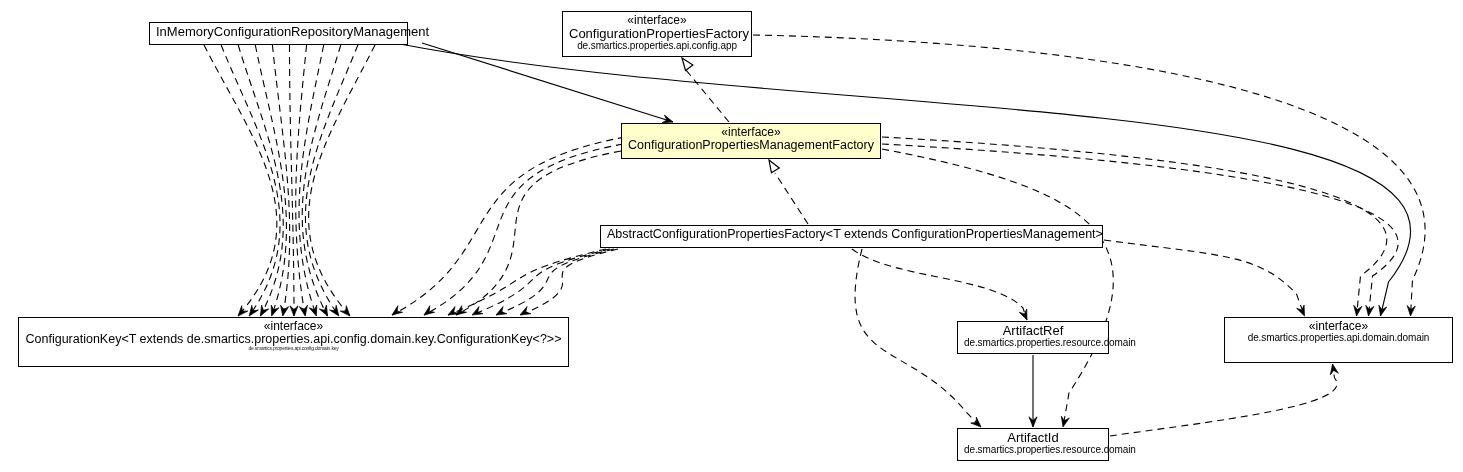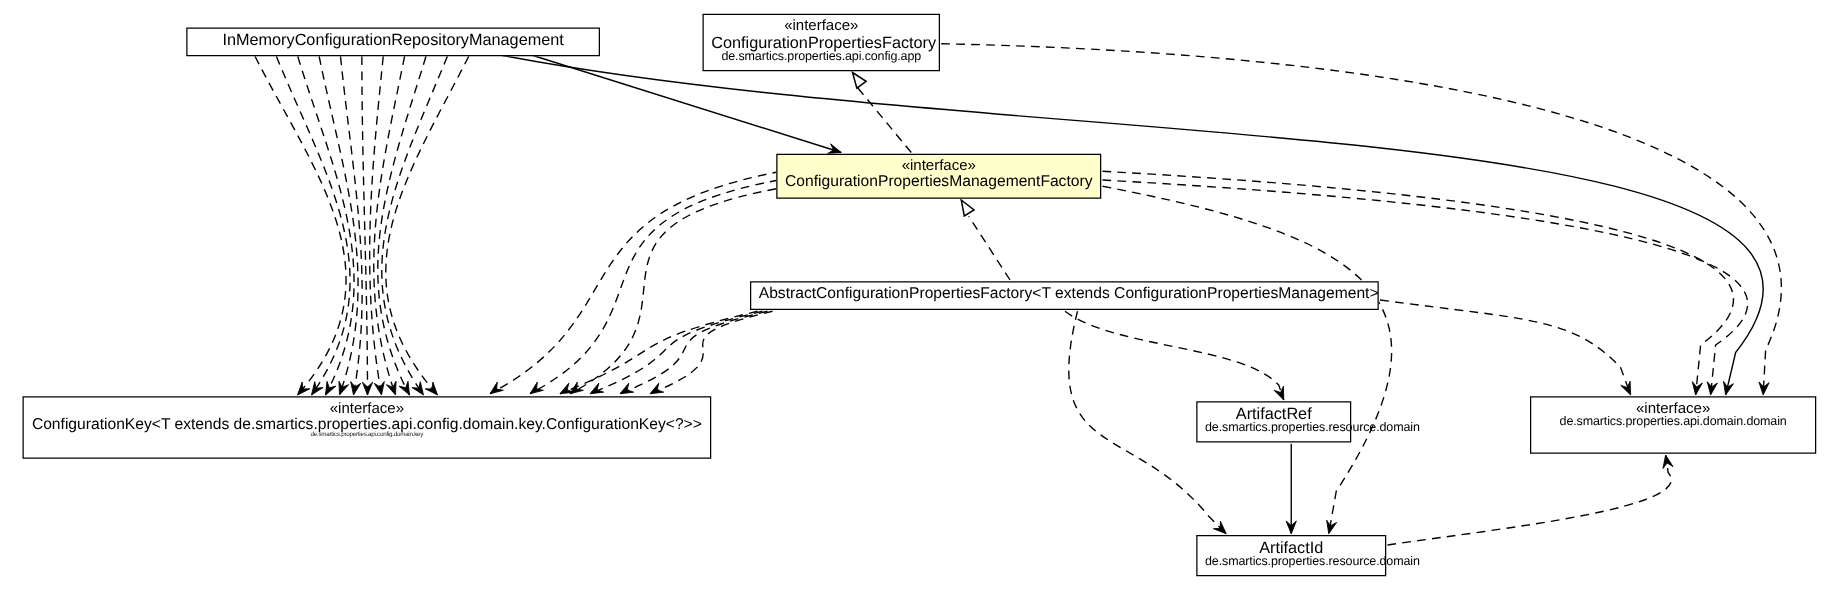--- a/index.html
+++ b/index.html
@@ -92,41 +92,41 @@
       <path d="M1027,320 L1019.2257650936007,312.2178877147575 L1024.4395245592355,314.0255573048826 L1026.7262186254447,309.00340762968153 Z" fill="#000" stroke="#000" stroke-width="0.7"></path>
       <path d="M862,249 C832,369 905,337 967,413 L981,427" fill="none" stroke="#000" stroke-width="1.1" stroke-dasharray="7,5"></path>
       <path d="M981,427 L970.7569851696246,422.98993177306056 L976.2580081730895,422.55438266227134 L976.3381159902857,417.0367255643553 Z" fill="#000" stroke="#000" stroke-width="0.7"></path>
       <path d="M1104,240 C1224,256 1258.5,254 1296.5,294 L1304.5,316" fill="none" stroke="#000" stroke-width="1.1" stroke-dasharray="7,5"></path>
       <path d="M1304.5,316 L1296.6227037694562,308.3222266185919 L1301.8600999706525,310.06022493396836 L1304.0796347579792,305.00803506813725 Z" fill="#000" stroke="#000" stroke-width="0.7"></path>
       <path d="M1033,355 L1033,427" fill="none" stroke="#000" stroke-width="1.1"></path>
       <path d="M1033,427 L1028.9198748364572,416.7846890086584 L1033,420.5 L1037.0801251635428,416.7846890086584 Z" fill="#000" stroke="#000" stroke-width="0.7"></path>
       <path d="M1110,436 C1206,422 1358.5,406 1334.5,378 L1332.5,364" fill="none" stroke="#000" stroke-width="1.1" stroke-dasharray="7,5"></path>
       <path d="M1332.5,364 L1338.3928062401335,373.28842476506344 L1333.6978754778263,370.3886692150731 L1330.3723231552194,374.79226534348487 Z" fill="#000" stroke="#000" stroke-width="0.7"></path>
     </svg>
-<div class="node" style="left: 149px; top: 22px; width: 331px; min-height: 23px;">
+<div class="node" style="left: 149px; top: 22px; width: 259px; min-height: 23px;">
       <span class="nm">InMemoryConfigurationRepositoryManagement</span>
     </div>
     <div class="node" style="left: 562px; top: 11px; width: 190px; min-height: 46px;">
       <span class="stereo">«interface»</span>
       <span class="nm">ConfigurationPropertiesFactory</span>
       <span class="pkg">de.smartics.properties.api.config.app</span>
     </div>
     <div class="node focus" style="left: 621px; top: 123px; width: 260px; min-height: 36px;">
       <span class="stereo">«interface»</span>
       <span class="nm small">ConfigurationPropertiesManagementFactory</span>
     </div>
     <div class="node" style="left: 600px; top: 225px; width: 503px; min-height: 23px;">
       <span class="nm italic">AbstractConfigurationPropertiesFactory&lt;T extends ConfigurationPropertiesManagement&gt;</span>
     </div>
     <div class="node" style="left: 18px; top: 317px; width: 551px; min-height: 50px;">
       <span class="stereo">«interface»</span>
       <span class="nm small">ConfigurationKey&lt;T extends de.smartics.properties.api.config.domain.key.ConfigurationKey&lt;?&gt;&gt;</span>
       <span class="pkg tiny">de.smartics.properties.api.config.domain.key</span>
     </div>
-    <div class="node" style="left: 957px; top: 321px; width: 124px; min-height: 33px;">
+    <div class="node" style="left: 957px; top: 321px; width: 152px; min-height: 33px;">
       <span class="nm">ArtifactRef</span>
       <span class="pkg">de.smartics.properties.resource.domain</span>
     </div>
     <div class="node" style="left: 957px; top: 428px; width: 152px; min-height: 33px;">
       <span class="nm">ArtifactId</span>
       <span class="pkg">de.smartics.properties.resource.domain</span>
     </div>
     <div class="node" style="left: 1224px; top: 317px; width: 229px; min-height: 46px;">
       <span class="stereo">«interface»</span>
       <span class="pkg">de.smartics.properties.api.domain.domain</span>

